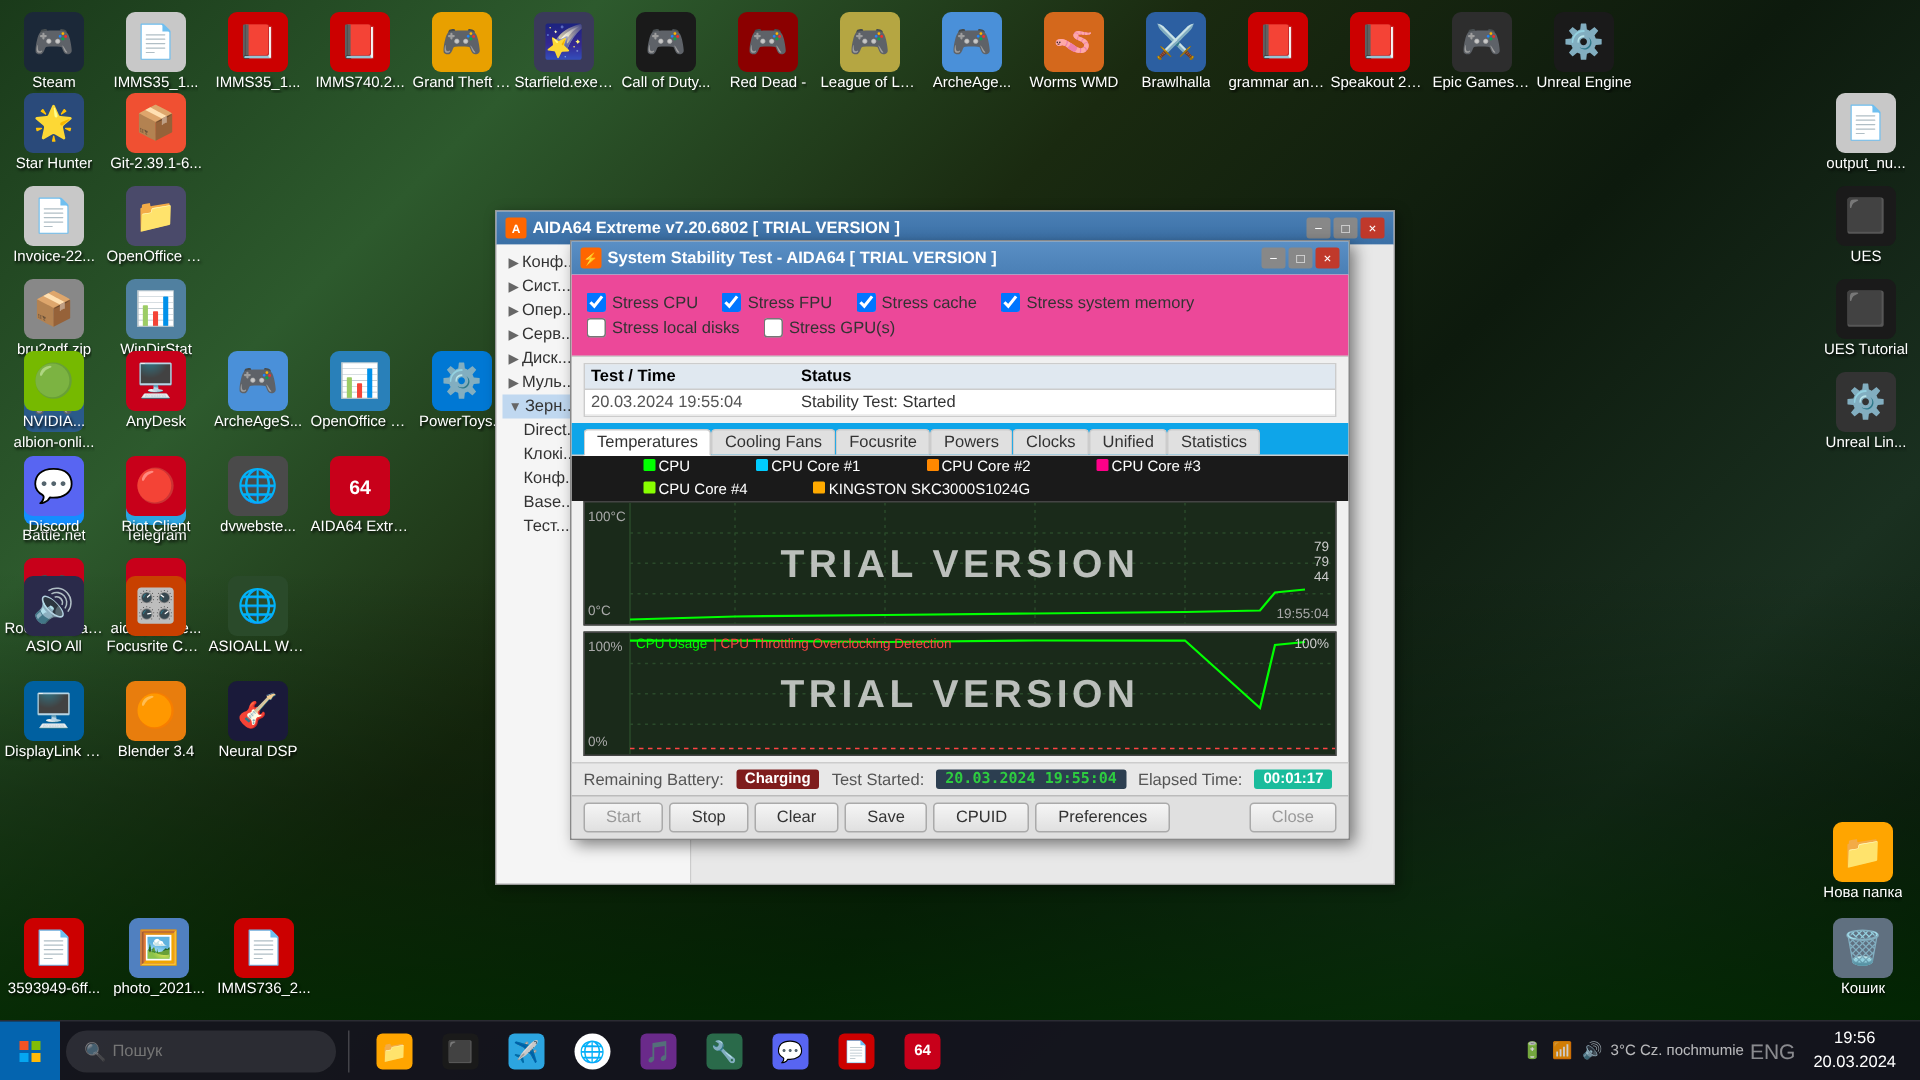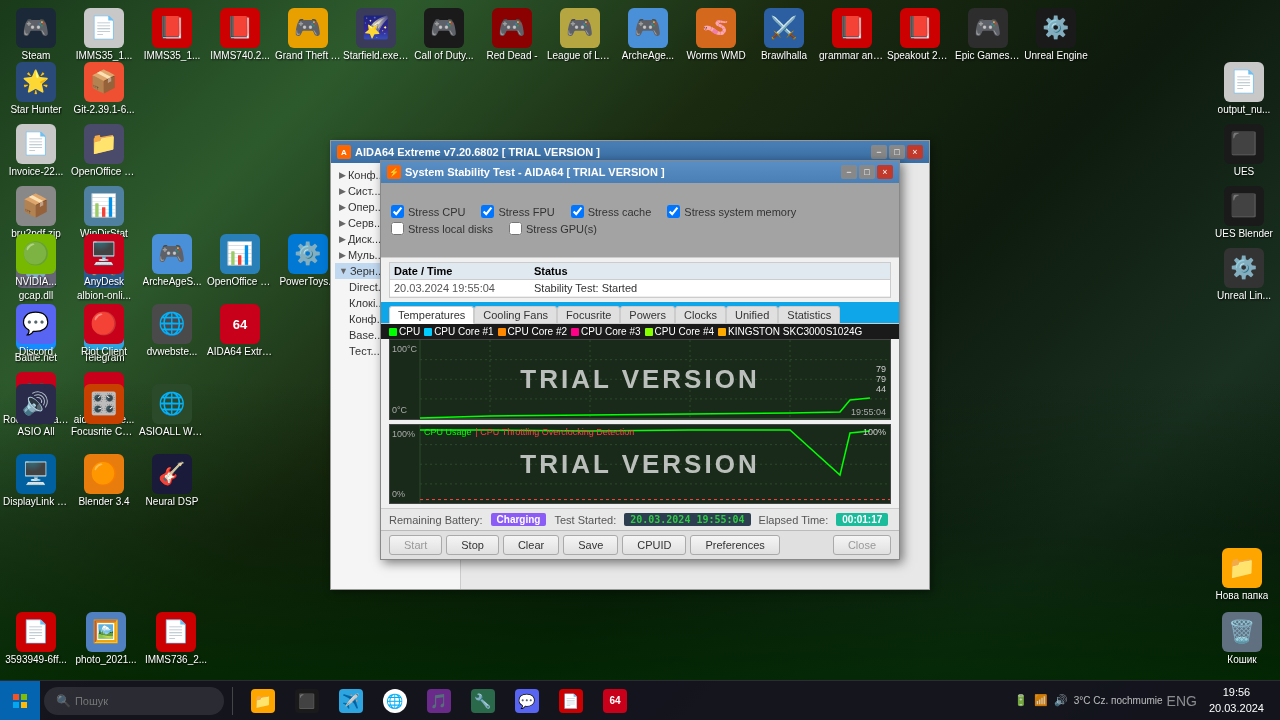--- a/index.html
+++ b/index.html
@@ -243,22 +243,22 @@
 
     .stability-content {
       display: flex;
       flex-direction: column;
       flex: 1;
       overflow: hidden;
     }
 
     
     .stress-options {
-      background: #a3a3a3;
-      padding: 22px 10px;
+      background: #ec4899;
+      padding: 12px 10px;
       border-bottom: 1px solid #ccc;
       display: flex;
       flex-direction: column;
       gap: 2px;
     }
 
     .stress-row {
       display: flex;
       align-items: center;
       gap: 4px;
@@ -331,23 +331,24 @@
       align-items: center;
       gap: 4px;
       padding: 2px 8px;
       background: #1a1a1a;
       font-size: 10px;
       flex-wrap: wrap;
     }
 
     .legend-item {
       display: flex;
-      align-items: center;
+      align-items: flex-start;
       gap: 2px;
       color: white;
+      margin-left: 40px;
     }
 
     .legend-dot {
       width: 8px;
       height: 8px;
       border-radius: 1px;
     }
 
     
     .chart-area {
@@ -415,21 +416,21 @@
       color: #555;
     }
 
     .status-badge {
       padding: 1px 6px;
       border-radius: 2px;
       font-size: 10px;
       font-weight: bold;
     }
 
-    .badge-green { background: #8b5cf6; color: white; }
+    .badge-green { background: #7f1d1d; color: white; }
     .badge-dark { background: #2c3e50; color: #2ecc40; font-family: monospace; }
     .badge-teal { background: #1abc9c; color: white; }
 
     
     .action-buttons {
       background: #e0e0e0;
       padding: 4px 8px;
       display: flex;
       gap: 4px;
       border-top: 1px solid #bbb;
@@ -594,21 +595,21 @@
           </div>
           <div class="stress-row">
             <input type="checkbox" style="">
             <label>Stress GPU(s)</label>
           </div>
         </div>
       </div>
 
       <div class="log-table">
         <div class="log-table-header">
-          <div class="col-datetime">Date / Time</div>
+          <div class="col-datetime">Test / Time</div>
           <div class="col-status">Status</div>
         </div>
         <div class="log-table-row">
           <div class="col-datetime">20.03.2024 19:55:04</div>
           <div class="col-status">Stability Test: Started</div>
         </div>
       </div>
 
       <div class="chart-tabs">
         <div class="chart-tab active">Temperatures</div>
@@ -751,24 +752,20 @@
         <div class="icon-img" style="background:#888;">📦</div>
         <span class="icon-label">bru2pdf.zip</span>
       </div>
       <div class="desktop-icon">
         <div class="icon-img" style="background:#5080a0;">📊</div>
         <span class="icon-label">WinDirStat</span>
       </div>
     </div>
     <div style="display:flex;flex-direction:row;">
       <div class="desktop-icon">
-        <div class="icon-img" style="background:#667;">⚙️</div>
-        <span class="icon-label">gcap.dll</span>
-      </div>
-      <div class="desktop-icon">
         <div class="icon-img" style="background:#2a5a8a;">🎮</div>
         <span class="icon-label">albion-onli...</span>
       </div>
     </div>
     <div style="display:flex;flex-direction:row;">
       <div class="desktop-icon">
         <div class="icon-img" style="background:#148eff;">🎮</div>
         <span class="icon-label">Battle.net</span>
       </div>
       <div class="desktop-icon">
@@ -792,21 +789,21 @@
     <div class="desktop-icon">
       <div class="icon-img" style="background:#c8c8c8;">📄</div>
       <span class="icon-label">output_nu...</span>
     </div>
     <div class="desktop-icon">
       <div class="icon-img" style="background:#1a1a1a;">⬛</div>
       <span class="icon-label">UES</span>
     </div>
     <div class="desktop-icon">
       <div class="icon-img" style="background:#1a1a1a;">⬛</div>
-      <span class="icon-label">UES Blender</span>
+      <span class="icon-label">UES Tutorial</span>
     </div>
     <div class="desktop-icon">
       <div class="icon-img" style="background:#333;">⚙️</div>
       <span class="icon-label">Unreal Lin...</span>
     </div>
   </div>
 
   <div style="position:absolute;bottom:50px;right:4px;display:flex;flex-direction:column;gap:2px;">
     <div class="desktop-icon">
       <div class="icon-img" style="background:#ffa500;">📁</div>

